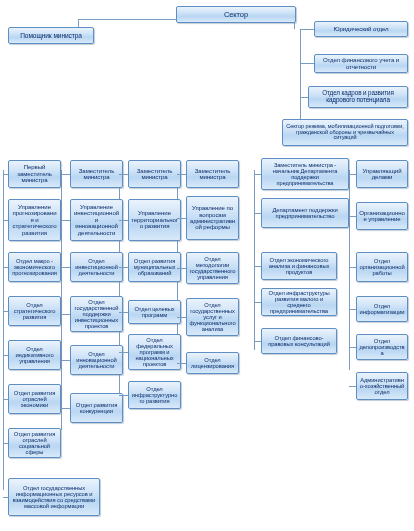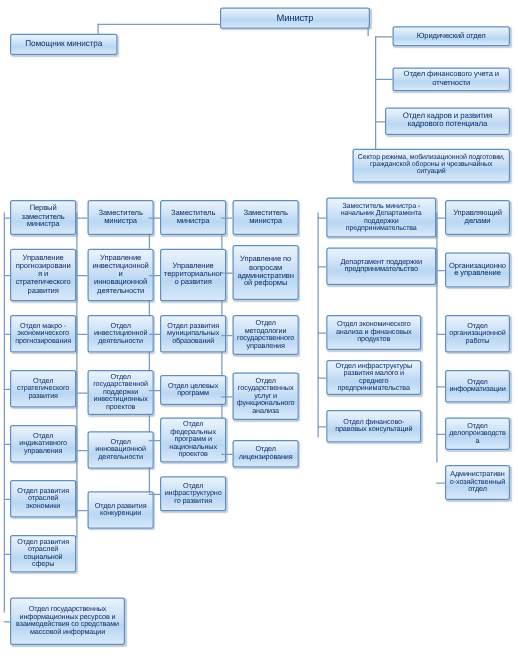--- a/index.html
+++ b/index.html
@@ -58,21 +58,21 @@
   <div class="lnk v" style="left:78px;top:19px;height:16px;"></div>
 
   <div class="lnk v" style="left:3px;top:170px;height:320px;"></div>
   <div class="lnk v" style="left:61px;top:170px;height:260px;"></div>
   <div class="lnk v" style="left:119px;top:170px;height:232px;"></div>
   <div class="lnk v" style="left:177px;top:170px;height:200px;"></div>
   <div class="lnk v" style="left:254px;top:170px;height:180px;"></div>
   <div class="lnk v" style="left:349px;top:170px;height:200px;"></div>
 
   <div class="node" style="left:176px;top:6px;width:120px;height:17px;font-size:7.5px;">
-    <span>Министр</span>
+    <span>Сектор</span>
   </div>
 
   <div class="node" style="left:8px;top:27px;width:86px;height:17px;font-size:6.6px;">
     <span>Помощник министра</span>
   </div>
 
   <div class="node" style="left:314px;top:21px;width:94px;height:16px;font-size:6.1px;">
     <span>Юридический отдел</span>
   </div>
 

